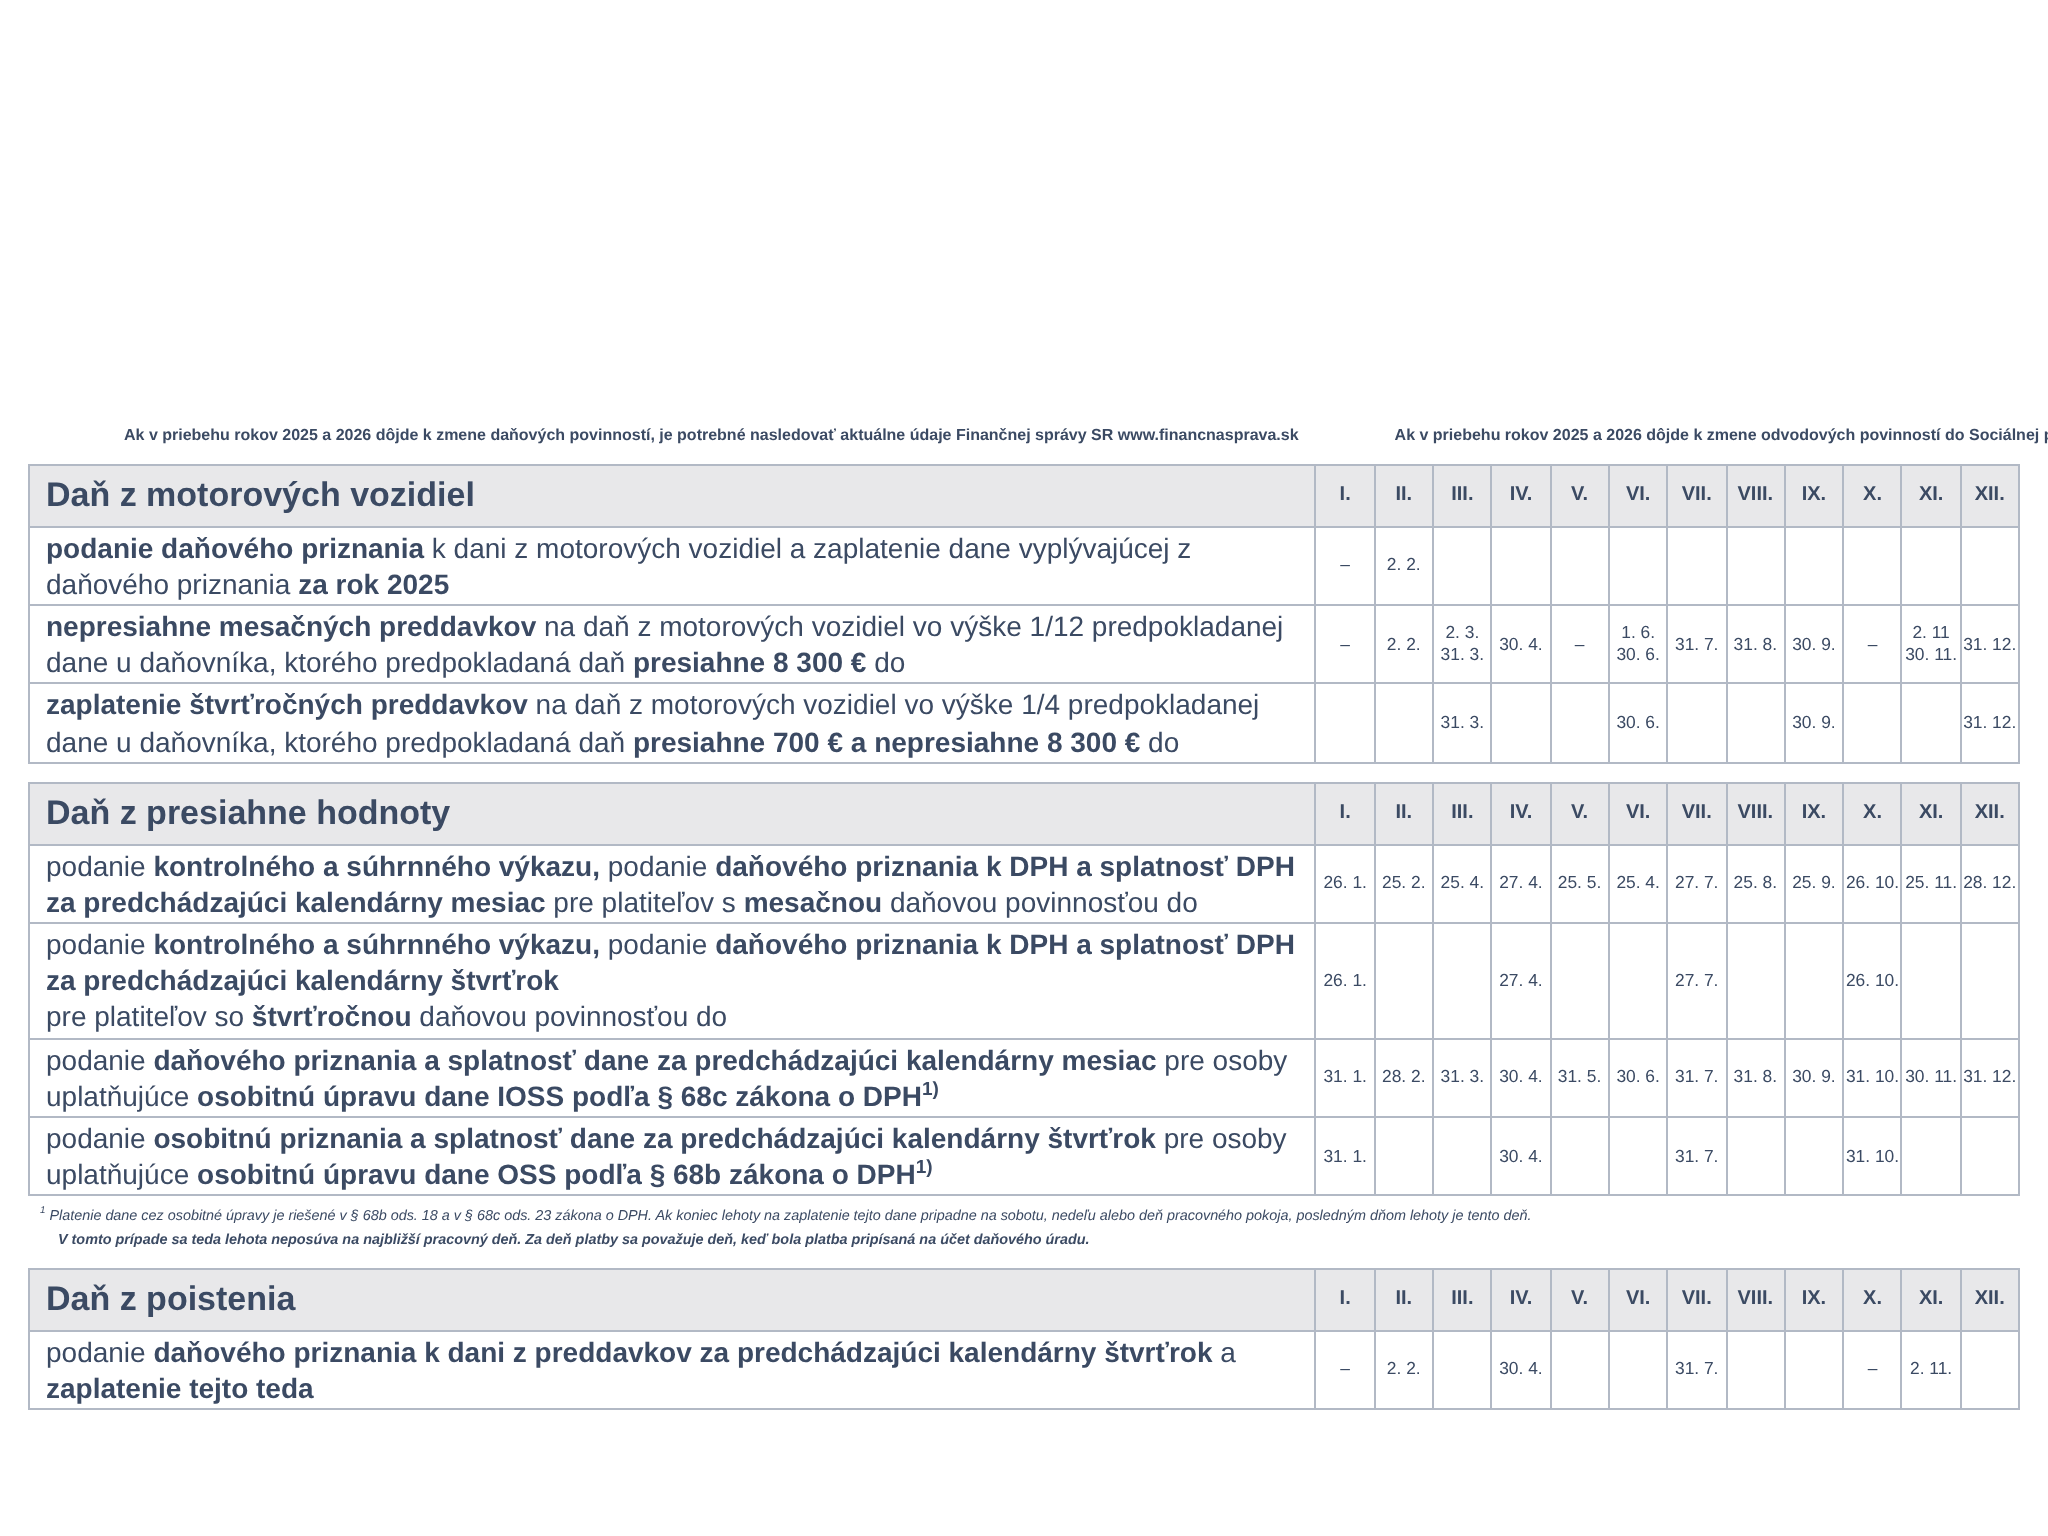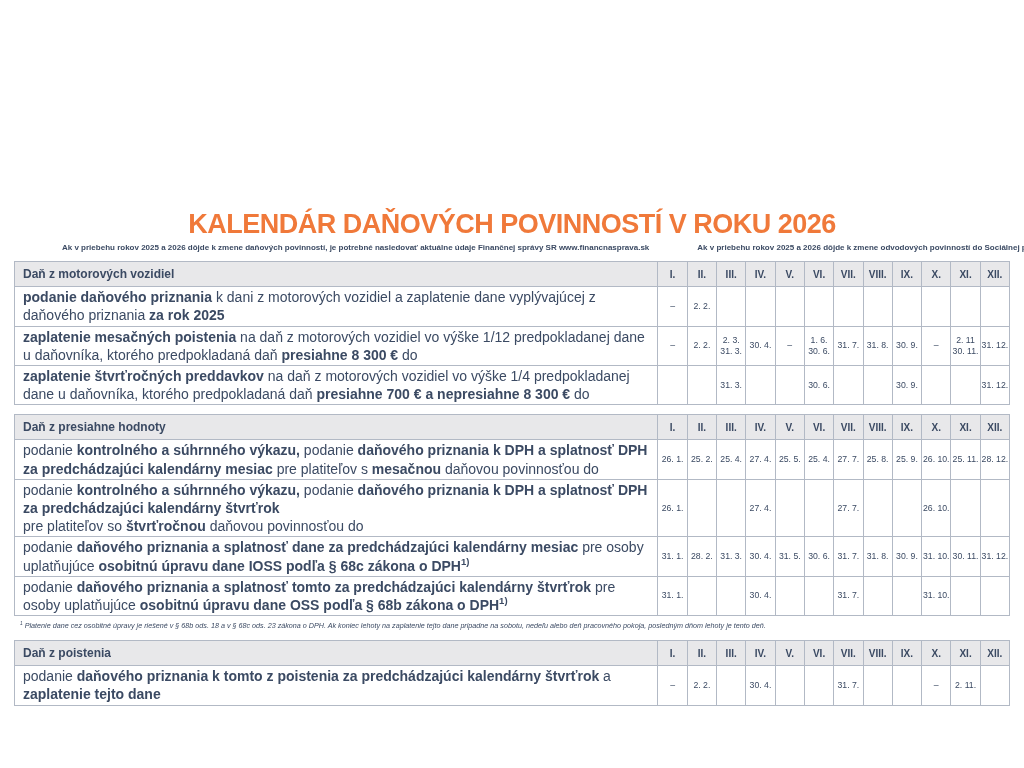--- a/index.html
+++ b/index.html
@@ -5,34 +5,33 @@
   html,body{margin:0;padding:0;width:1024px;height:768px;background:#ffffff;overflow:hidden;}
   body{font-family:"Liberation Sans", sans-serif;color:#3b4a63;}
   .page{box-sizing:border-box;width:1024px;height:768px;padding:210px 14px 0 14px;}
   .title{margin:0;text-align:center;font-size:27px;font-weight:700;letter-spacing:-0.5px;color:#f0793a;line-height:1.1;}
   .subtitles{display:flex;justify-content:space-between;margin-top:3px;font-size:8px;font-weight:700;color:#3b4a63;line-height:1.2;}
   .subtitles span{white-space:nowrap;margin-left:48px;}
   table.cal{width:996px;border-collapse:collapse;table-layout:fixed;margin-top:9px;border:1px solid #8f99aa;}
   table.cal col.mcol{width:29.3px;}
   table.cal th,table.cal td{border:1px solid #b2b9c5;vertical-align:middle;}
   table.cal thead th{background:#e8e8ea;}
-  th.ttl{text-align:left;font-size:12px;font-weight:700;padding:5px 8px;color:#3b4a63;}
+  th.ttl{text-align:left;font-size:17px;font-weight:700;padding:5px 8px;color:#3b4a63;}
   th.mh{font-size:10px;font-weight:700;text-align:center;padding:5px 0;color:#3b4a63;}
   td.lbl{font-size:14px;padding:1px 8px;line-height:1.3;}
   td.lbl b{font-weight:700;}
   td.val{font-size:8.7px;text-align:center;white-space:pre-line;line-height:1.25;padding:3px 0;}
   sup{font-size:68%;vertical-align:super;line-height:0;}
   .footnote{margin:4px 0 0 6px;font-size:7.2px;font-style:italic;line-height:1.55;color:#3b4a63;}
   .footnote .fn2{font-weight:700;padding-left:9px;}
 </style>
 </head>
 <body>
 
 <div class="page">
-  <h1 class="title">KALENDÁR DAŇOVÝCH POVINNOSTÍ V ROKU 2026</h1>
   <div class="subtitles">
     <span>Ak v priebehu rokov 2025 a 2026 dôjde k zmene daňových povinností, je potrebné nasledovať aktuálne údaje Finančnej správy SR www.financnasprava.sk</span>
     <span>Ak v priebehu rokov 2025 a 2026 dôjde k zmene odvodových povinností do Sociálnej poisťovne, je potrebné nasledovať údaje Sociálnej poistovne www.socpoist.sk</span>
   </div>
   <div id="tables">
       <table class="cal">
         <colgroup>
           <col>
           <col class="mcol">
           <col class="mcol">
@@ -74,21 +73,21 @@
             <td class="val"></td>
             <td class="val"></td>
             <td class="val"></td>
             <td class="val"></td>
             <td class="val"></td>
             <td class="val"></td>
             <td class="val"></td>
             <td class="val"></td>
           </tr>
           <tr>
-            <td class="lbl"><b>zaplatenie mesačných poistenia</b><span> na daň z motorových vozidiel vo výške 1/12 predpokladanej dane u daňovníka, ktorého predpokladaná daň </span><b>presiahne 8 300 €</b><span> do</span></td>
+            <td class="lbl"><b>nepresiahne mesačných preddavkov</b><span> na daň z motorových vozidiel vo výške 1/12 predpokladanej dane u daňovníka, ktorého predpokladaná daň </span><b>presiahne 8 300 €</b><span> do</span></td>
             <td class="val">–</td>
             <td class="val">2. 2.</td>
             <td class="val">2. 3.
 31. 3.</td>
             <td class="val">30. 4.</td>
             <td class="val">–</td>
             <td class="val">1. 6.
 30. 6.</td>
             <td class="val">31. 7.</td>
             <td class="val">31. 8.</td>
@@ -188,38 +187,39 @@
             <td class="val">31. 5.</td>
             <td class="val">30. 6.</td>
             <td class="val">31. 7.</td>
             <td class="val">31. 8.</td>
             <td class="val">30. 9.</td>
             <td class="val">31. 10.</td>
             <td class="val">30. 11.</td>
             <td class="val">31. 12.</td>
           </tr>
           <tr>
-            <td class="lbl"><span>podanie </span><b>daňového priznania a splatnosť tomto za predchádzajúci kalendárny štvrťrok</b><span> pre osoby uplatňujúce </span><b>osobitnú úpravu dane OSS podľa § 68b zákona o DPH</b><sup style="font-weight: 700;">1)</sup></td>
+            <td class="lbl"><span>podanie </span><b>osobitnú priznania a splatnosť dane za predchádzajúci kalendárny štvrťrok</b><span> pre osoby uplatňujúce </span><b>osobitnú úpravu dane OSS podľa § 68b zákona o DPH</b><sup style="font-weight: 700;">1)</sup></td>
             <td class="val">31. 1.</td>
             <td class="val"></td>
             <td class="val"></td>
             <td class="val">30. 4.</td>
             <td class="val"></td>
             <td class="val"></td>
             <td class="val">31. 7.</td>
             <td class="val"></td>
             <td class="val"></td>
             <td class="val">31. 10.</td>
             <td class="val"></td>
             <td class="val"></td>
           </tr>
         </tbody>
       </table>
       <div class="footnote">
         <div class="fn1"><sup>1</sup> <span>Platenie dane cez osobitné úpravy je riešené v § 68b ods. 18 a v § 68c ods. 23 zákona o DPH. Ak koniec lehoty na zaplatenie tejto dane pripadne na sobotu, nedeľu alebo deň pracovného pokoja, posledným dňom lehoty je tento deň.</span></div>
+        <div class="fn2">V tomto prípade sa teda lehota neposúva na najbližší pracovný deň. Za deň platby sa považuje deň, keď bola platba pripísaná na účet daňového úradu.</div>
       </div>
       <table class="cal">
         <colgroup>
           <col>
           <col class="mcol">
           <col class="mcol">
           <col class="mcol">
           <col class="mcol">
           <col class="mcol">
           <col class="mcol">
@@ -242,21 +242,21 @@
             <th class="mh">VII.</th>
             <th class="mh">VIII.</th>
             <th class="mh">IX.</th>
             <th class="mh">X.</th>
             <th class="mh">XI.</th>
             <th class="mh">XII.</th>
           </tr>
         </thead>
         <tbody>
           <tr>
-            <td class="lbl"><span>podanie </span><b>daňového priznania k tomto z poistenia za predchádzajúci kalendárny štvrťrok</b><span> a </span><b>zaplatenie tejto dane</b></td>
+            <td class="lbl"><span>podanie </span><b>daňového priznania k dani z preddavkov za predchádzajúci kalendárny štvrťrok</b><span> a </span><b>zaplatenie tejto teda</b></td>
             <td class="val">–</td>
             <td class="val">2. 2.</td>
             <td class="val"></td>
             <td class="val">30. 4.</td>
             <td class="val"></td>
             <td class="val"></td>
             <td class="val">31. 7.</td>
             <td class="val"></td>
             <td class="val"></td>
             <td class="val">–</td>

